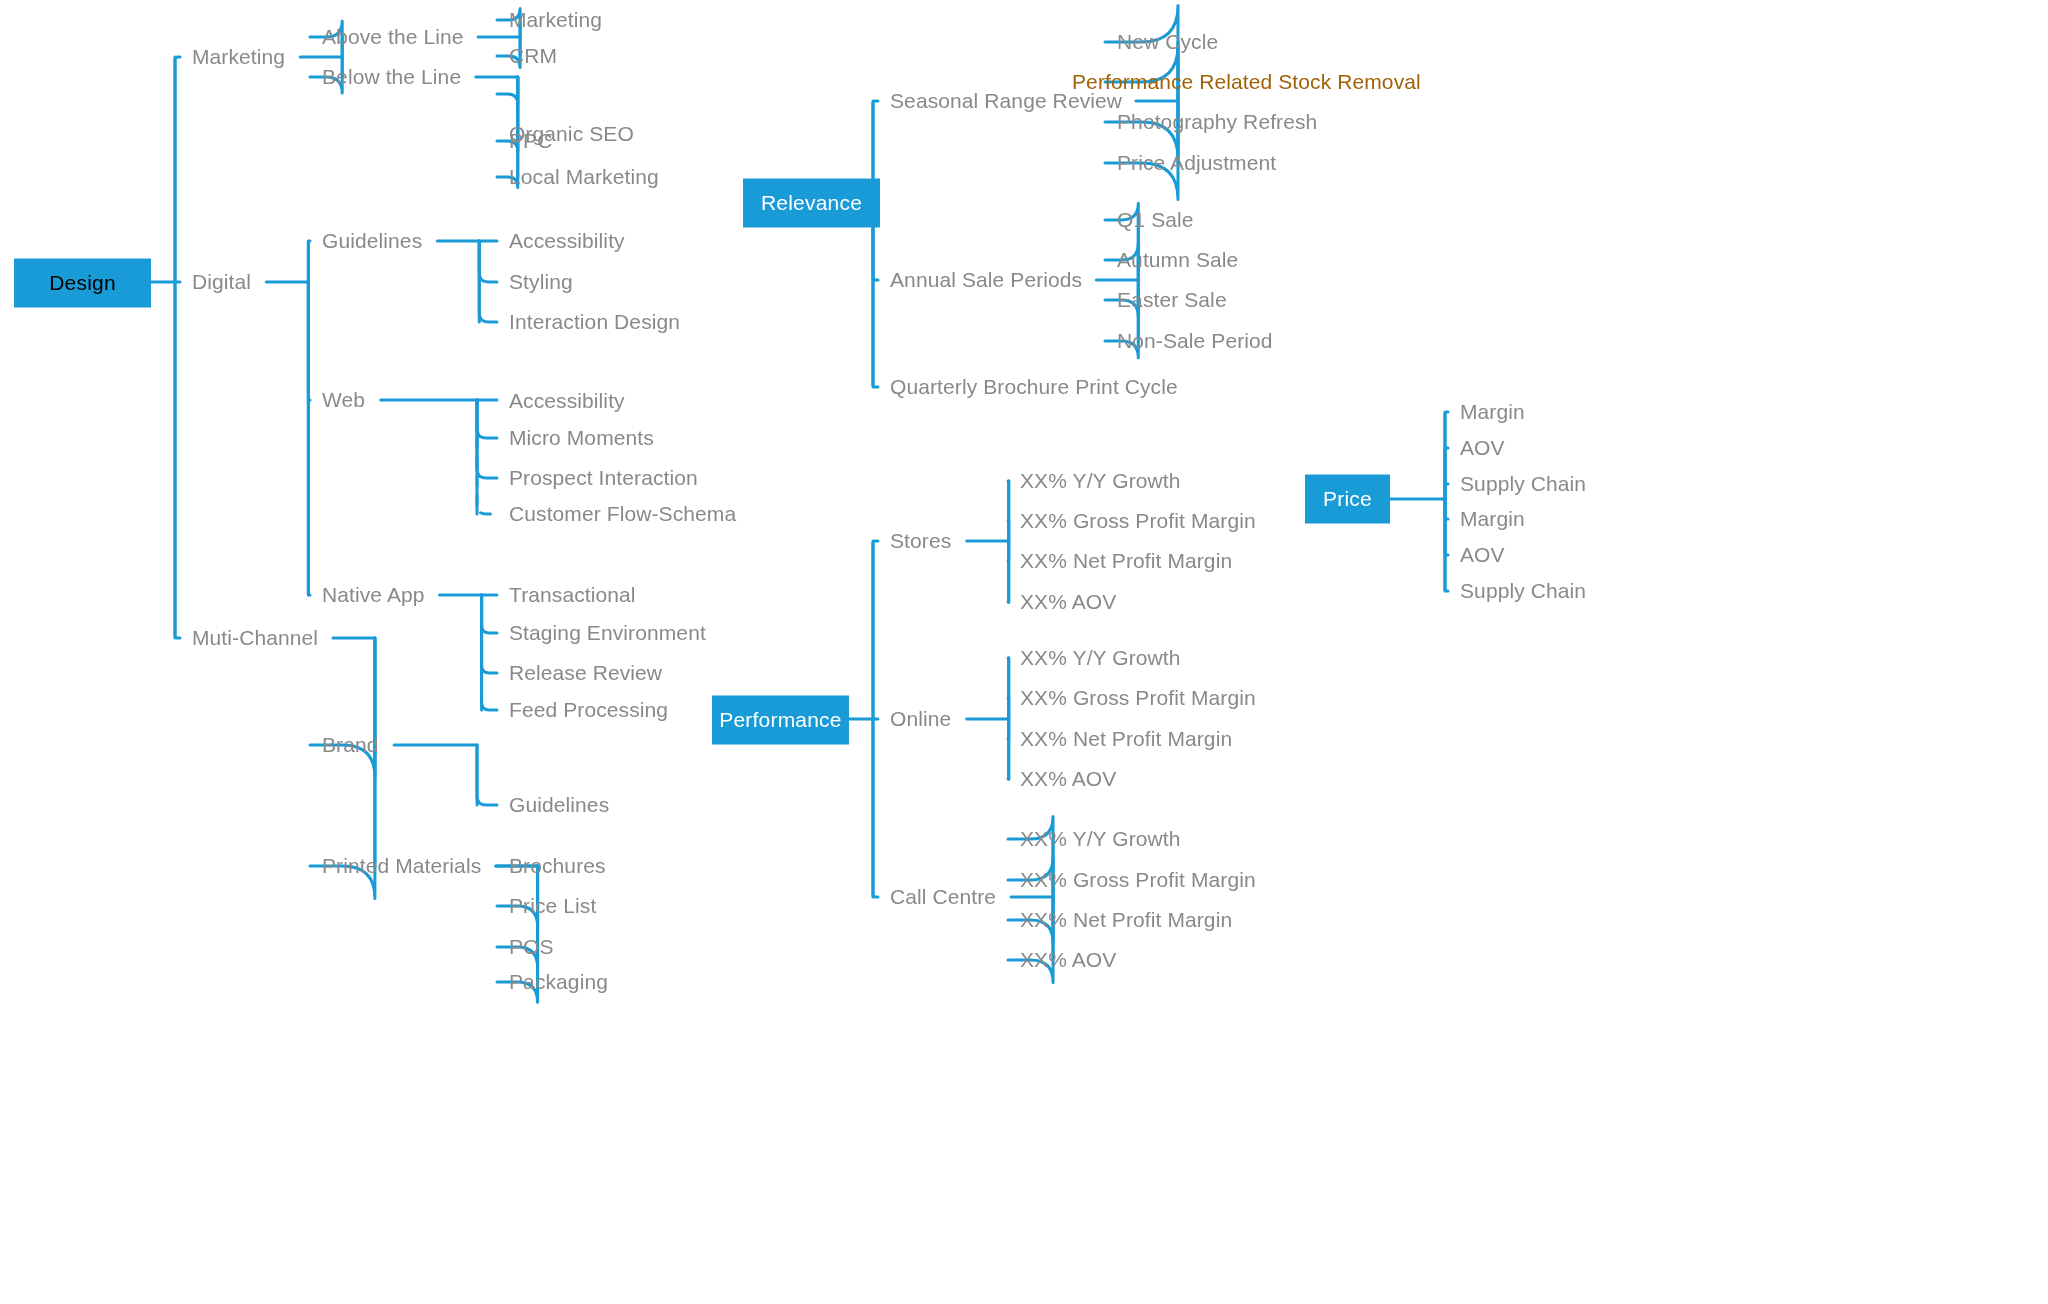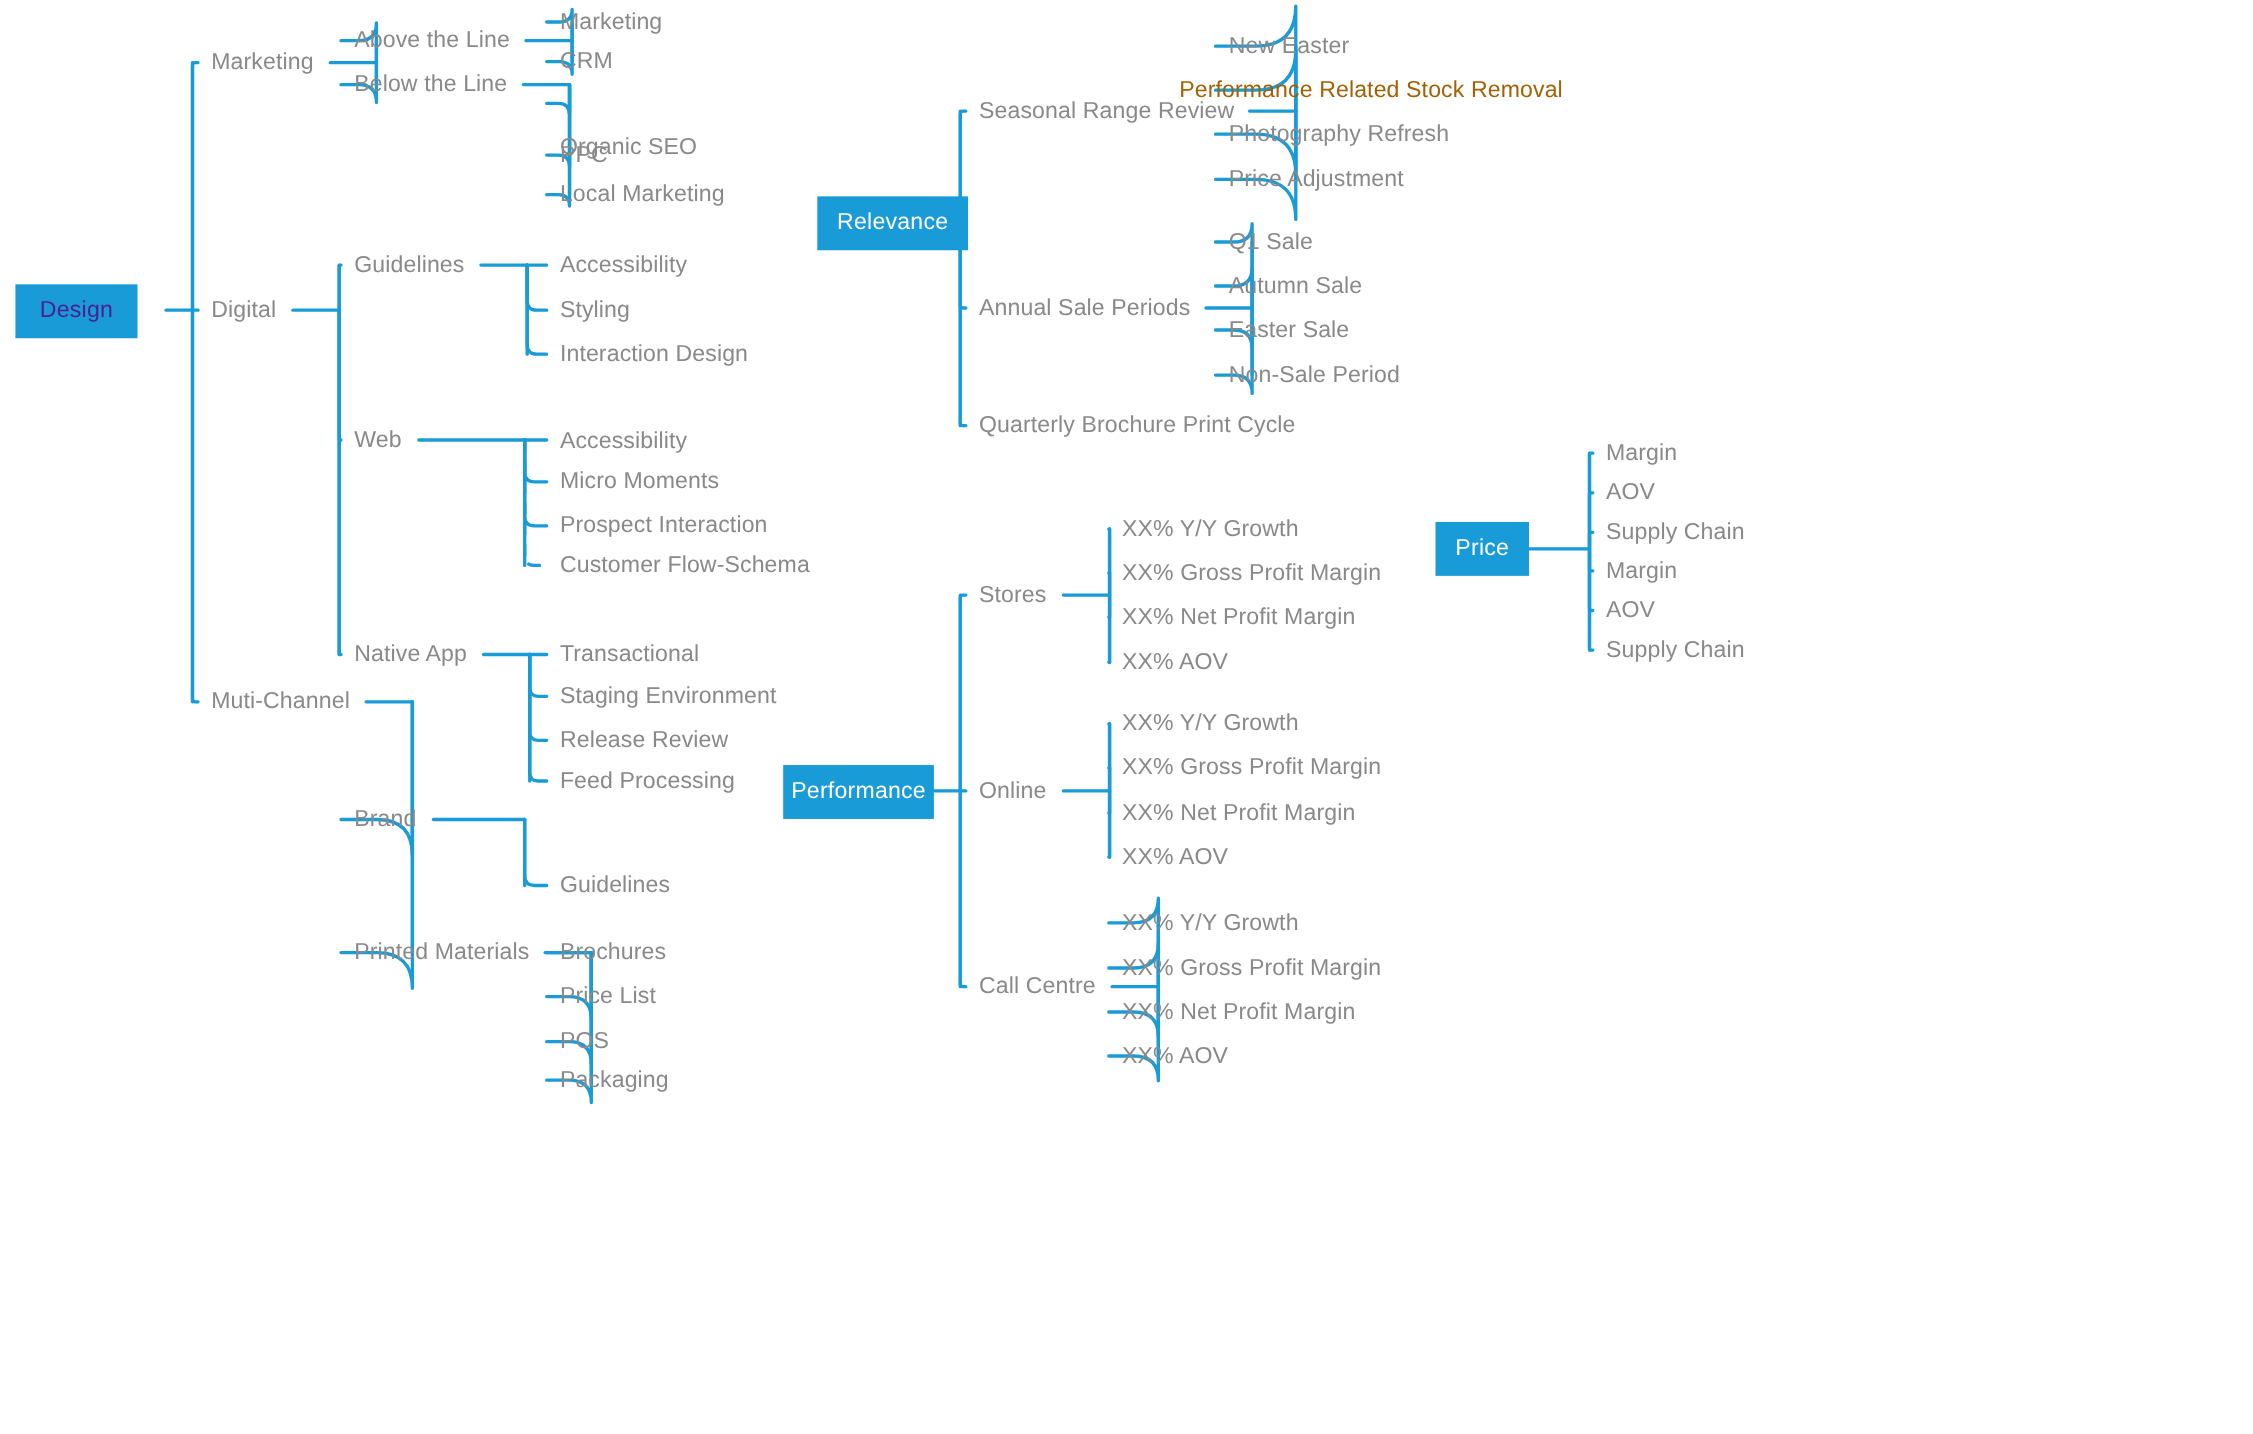--- a/index.html
+++ b/index.html
@@ -119,21 +119,21 @@
       <path d="M 1390 499 H 1445" fill="none" stroke="#199BD7" stroke-width="3" stroke-linecap="round" stroke-linejoin="round"></path>
       <path d="M 1445 499 V 413.5 Q 1445 412 1446.5 412 H 1448" fill="none" stroke="#199BD7" stroke-width="3" stroke-linecap="round" stroke-linejoin="round"></path>
       <path d="M 1445 499 V 449.5 Q 1445 448 1446.5 448 H 1448" fill="none" stroke="#199BD7" stroke-width="3" stroke-linecap="round" stroke-linejoin="round"></path>
       <path d="M 1445 499 V 485.5 Q 1445 484 1446.5 484 H 1448" fill="none" stroke="#199BD7" stroke-width="3" stroke-linecap="round" stroke-linejoin="round"></path>
       <path d="M 1445 499 V 517.5 Q 1445 519 1446.5 519 H 1448" fill="none" stroke="#199BD7" stroke-width="3" stroke-linecap="round" stroke-linejoin="round"></path>
       <path d="M 1445 499 V 553.5 Q 1445 555 1446.5 555 H 1448" fill="none" stroke="#199BD7" stroke-width="3" stroke-linecap="round" stroke-linejoin="round"></path>
       <path d="M 1445 499 V 589.5 Q 1445 591 1446.5 591 H 1448" fill="none" stroke="#199BD7" stroke-width="3" stroke-linecap="round" stroke-linejoin="round"></path>
       <path d="M 1445 412 V 591" fill="none" stroke="#199BD7" stroke-width="3" stroke-linecap="round" stroke-linejoin="round"></path>
     </svg>
   <div id="nodes">
-      <div class="node root" style="left: 14px; top: 282.5px; width: 111px; height: 49px; background: rgb(25, 155, 215); color: #4c1d95;">Design</div>
+      <div class="node root" style="left: 14px; top: 282.5px; width: 137px; height: 49px; background: rgb(25, 155, 215); color: #000000;">Design</div>
       <div class="node label" style="left: 192px; top: 57px; color: rgb(137, 137, 137);">Marketing</div>
       <div class="node label" style="left: 192px; top: 282px; color: rgb(137, 137, 137);">Digital</div>
       <div class="node label" style="left: 192px; top: 638px; color: rgb(137, 137, 137);">Muti-Channel</div>
       <div class="node label" style="left: 322px; top: 37px; color: rgb(137, 137, 137);">Above the Line</div>
       <div class="node label" style="left: 509px; top: 20px; color: rgb(137, 137, 137);">Marketing</div>
       <div class="node label" style="left: 509px; top: 56px; color: rgb(137, 137, 137);">CRM</div>
       <div class="node label" style="left: 322px; top: 77px; color: rgb(137, 137, 137);">Below the Line</div>
       <div class="node label" style="left: 509px; top: 94px; color: rgb(137, 137, 137); margin-top: 40px;">Organic SEO</div>
       <div class="node label" style="left: 509px; top: 141px; color: rgb(137, 137, 137);">PPC</div>
       <div class="node label" style="left: 509px; top: 177px; color: rgb(137, 137, 137);">Local Marketing</div>
@@ -155,21 +155,21 @@
       <div class="node label" style="left: 509px; top: 805px; color: rgb(137, 137, 137);">Guidelines</div>
       <div class="node label" style="left: 322px; top: 866px; color: rgb(137, 137, 137);">Printed Materials</div>
       <div class="node label" style="left: 509px; top: 866px; color: rgb(137, 137, 137);">Brochures</div>
       <div class="node label" style="left: 509px; top: 906px; color: rgb(137, 137, 137);">Price List</div>
       <div class="node label" style="left: 509px; top: 947px; color: rgb(137, 137, 137);">POS</div>
       <div class="node label" style="left: 509px; top: 982px; color: rgb(137, 137, 137);">Packaging</div>
       <div class="node root" style="left: 712px; top: 202.5px; width: 137px; height: 49px; background: rgb(25, 155, 215); color: rgb(255, 255, 255); margin-left: 31px;">Relevance</div>
       <div class="node label" style="left: 890px; top: 101px; color: rgb(137, 137, 137);">Seasonal Range Review</div>
       <div class="node label" style="left: 890px; top: 280px; color: rgb(137, 137, 137);">Annual Sale Periods</div>
       <div class="node label" style="left: 890px; top: 387px; color: rgb(137, 137, 137);">Quarterly Brochure Print Cycle</div>
-      <div class="node label" style="left: 1117px; top: 42px; color: rgb(137, 137, 137);">New Easter</div>
+      <div class="node label" style="left: 1117px; top: 42px; color: rgb(137, 137, 137);">New Cycle</div>
       <div class="node label" style="left: 1072px; top: 82px; color: #a16207; text-align: right;">Performance Related Stock Removal</div>
       <div class="node label" style="left: 1117px; top: 122px; color: rgb(137, 137, 137);">Photography Refresh</div>
       <div class="node label" style="left: 1117px; top: 163px; color: rgb(137, 137, 137);">Price Adjustment</div>
       <div class="node label" style="left: 1117px; top: 220px; color: rgb(137, 137, 137);">Q1 Sale</div>
       <div class="node label" style="left: 1117px; top: 260px; color: rgb(137, 137, 137);">Autumn Sale</div>
       <div class="node label" style="left: 1117px; top: 300px; color: rgb(137, 137, 137);">Easter Sale</div>
       <div class="node label" style="left: 1117px; top: 341px; color: rgb(137, 137, 137);">Non-Sale Period</div>
       <div class="node root" style="left: 712px; top: 719.5px; width: 137px; height: 49px; background: rgb(25, 155, 215); color: rgb(255, 255, 255);">Performance</div>
       <div class="node label" style="left: 890px; top: 541px; color: rgb(137, 137, 137);">Stores</div>
       <div class="node label" style="left: 890px; top: 719px; color: rgb(137, 137, 137);">Online</div>

